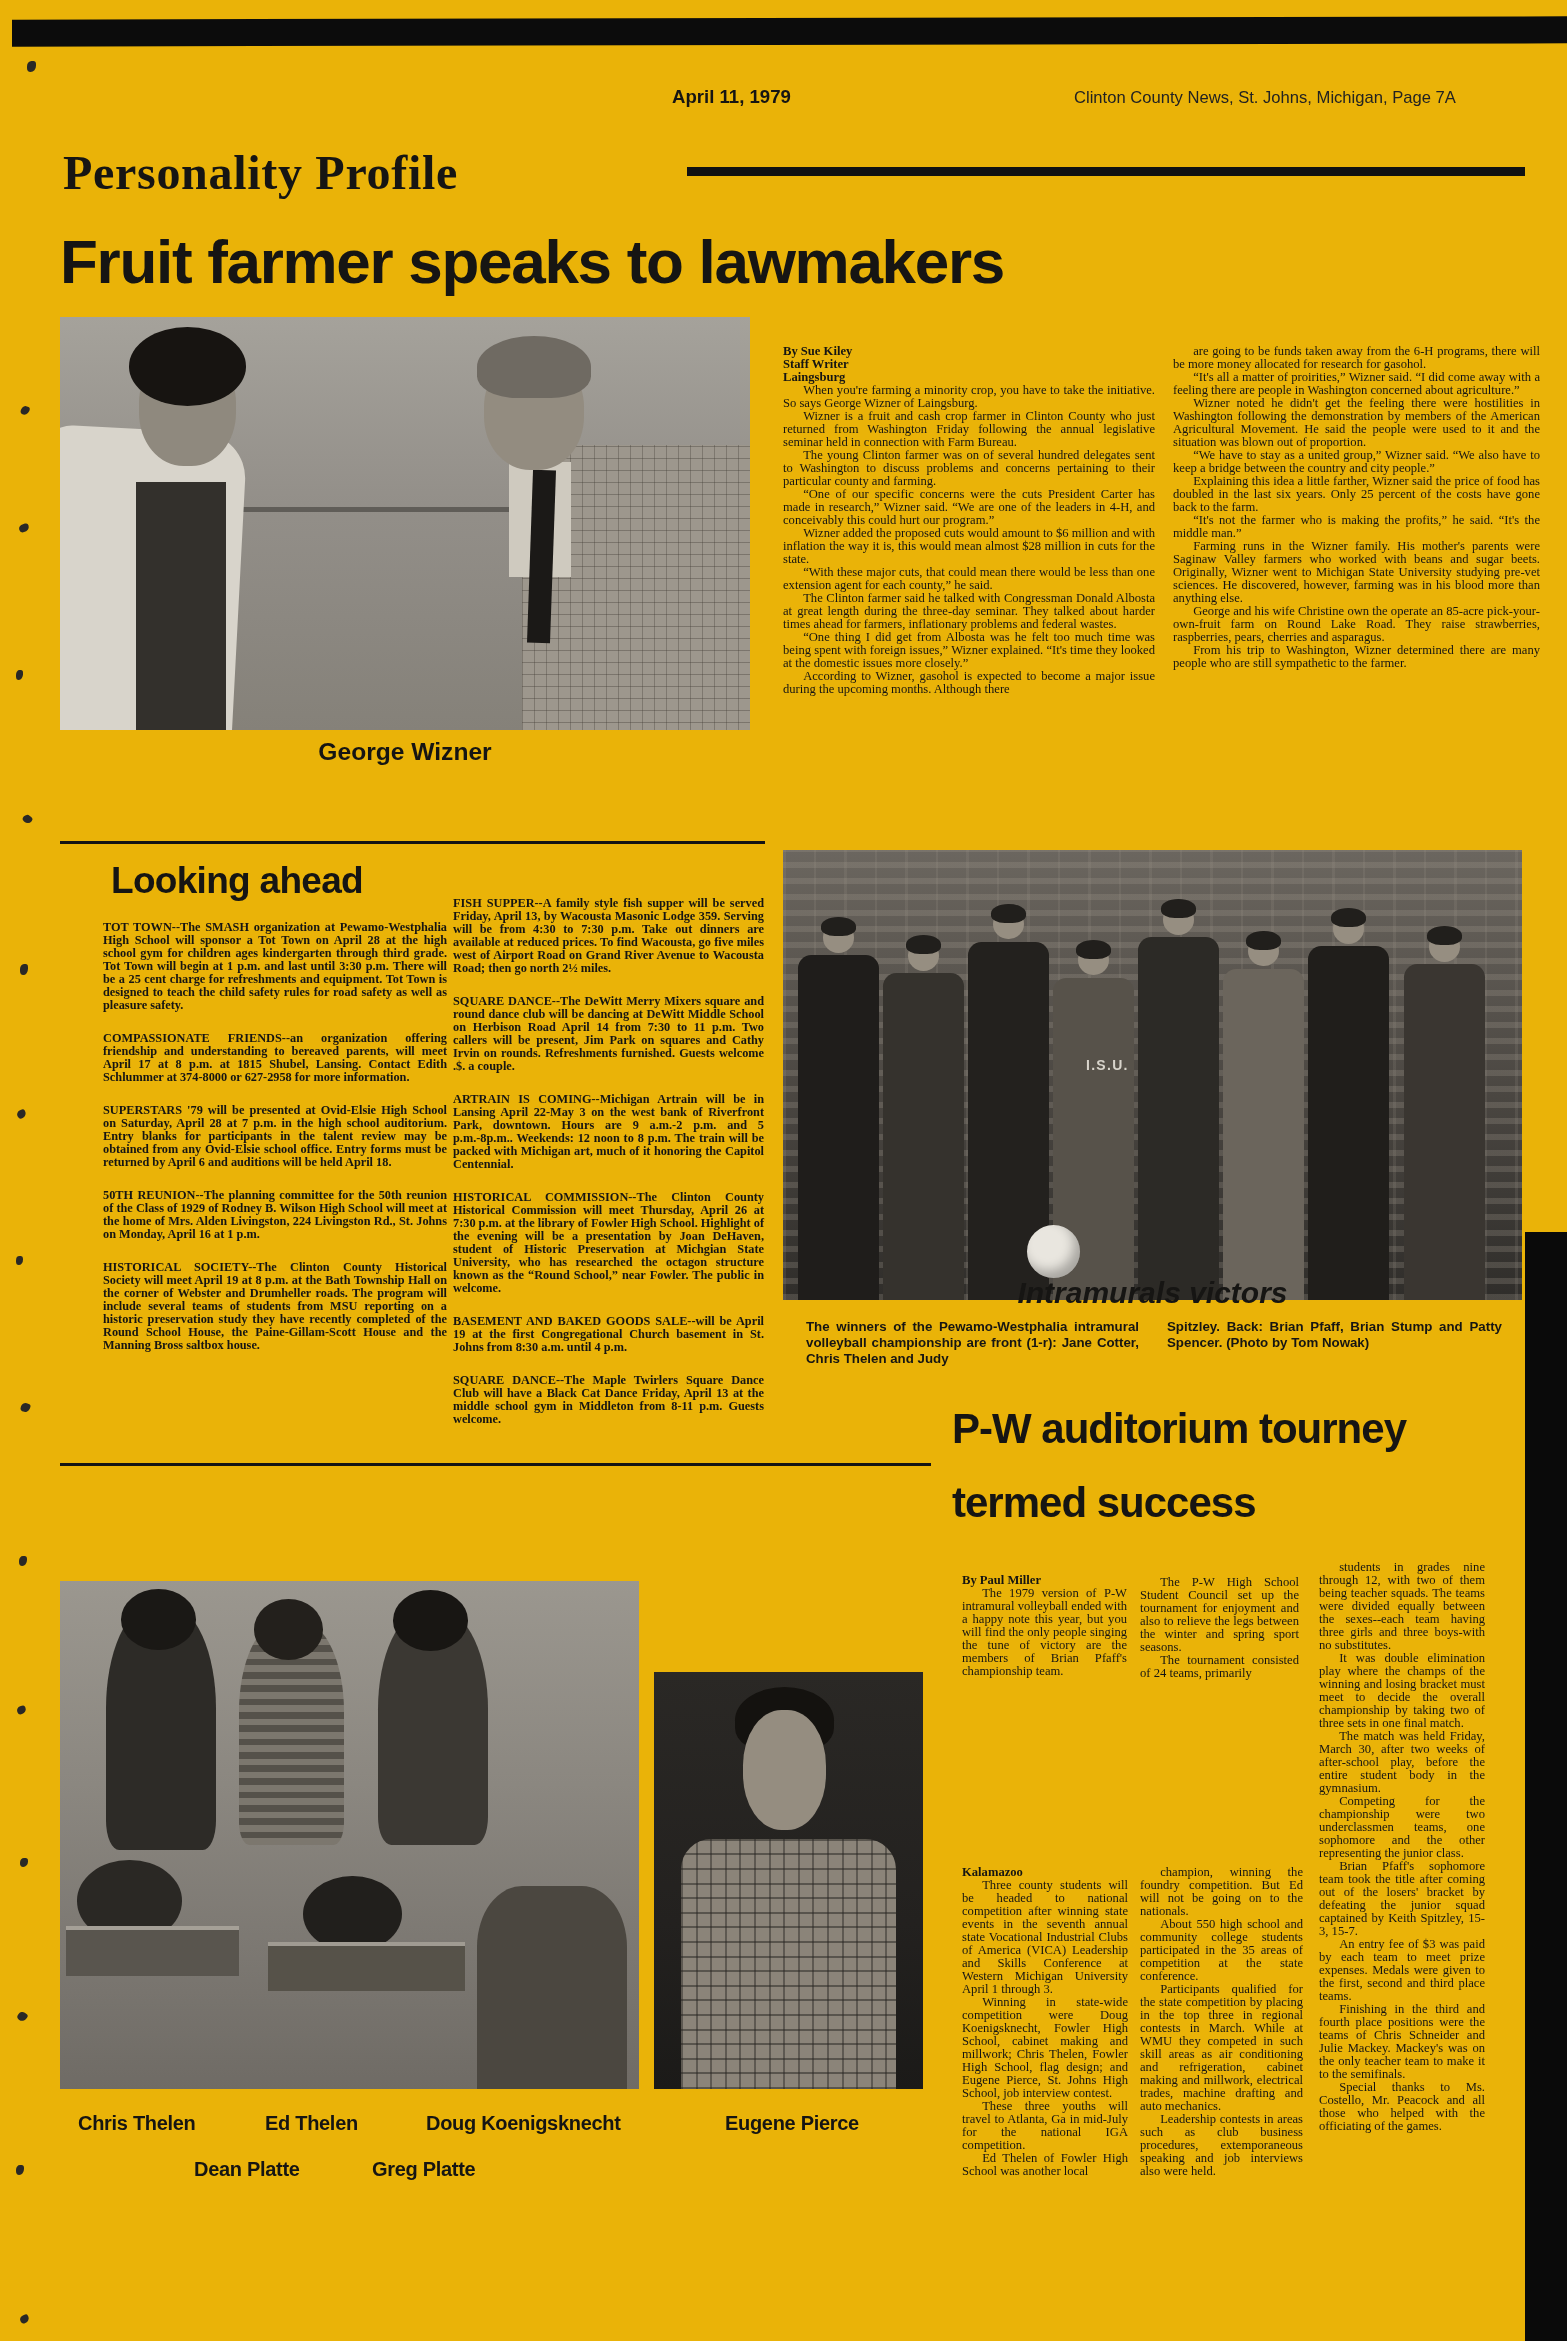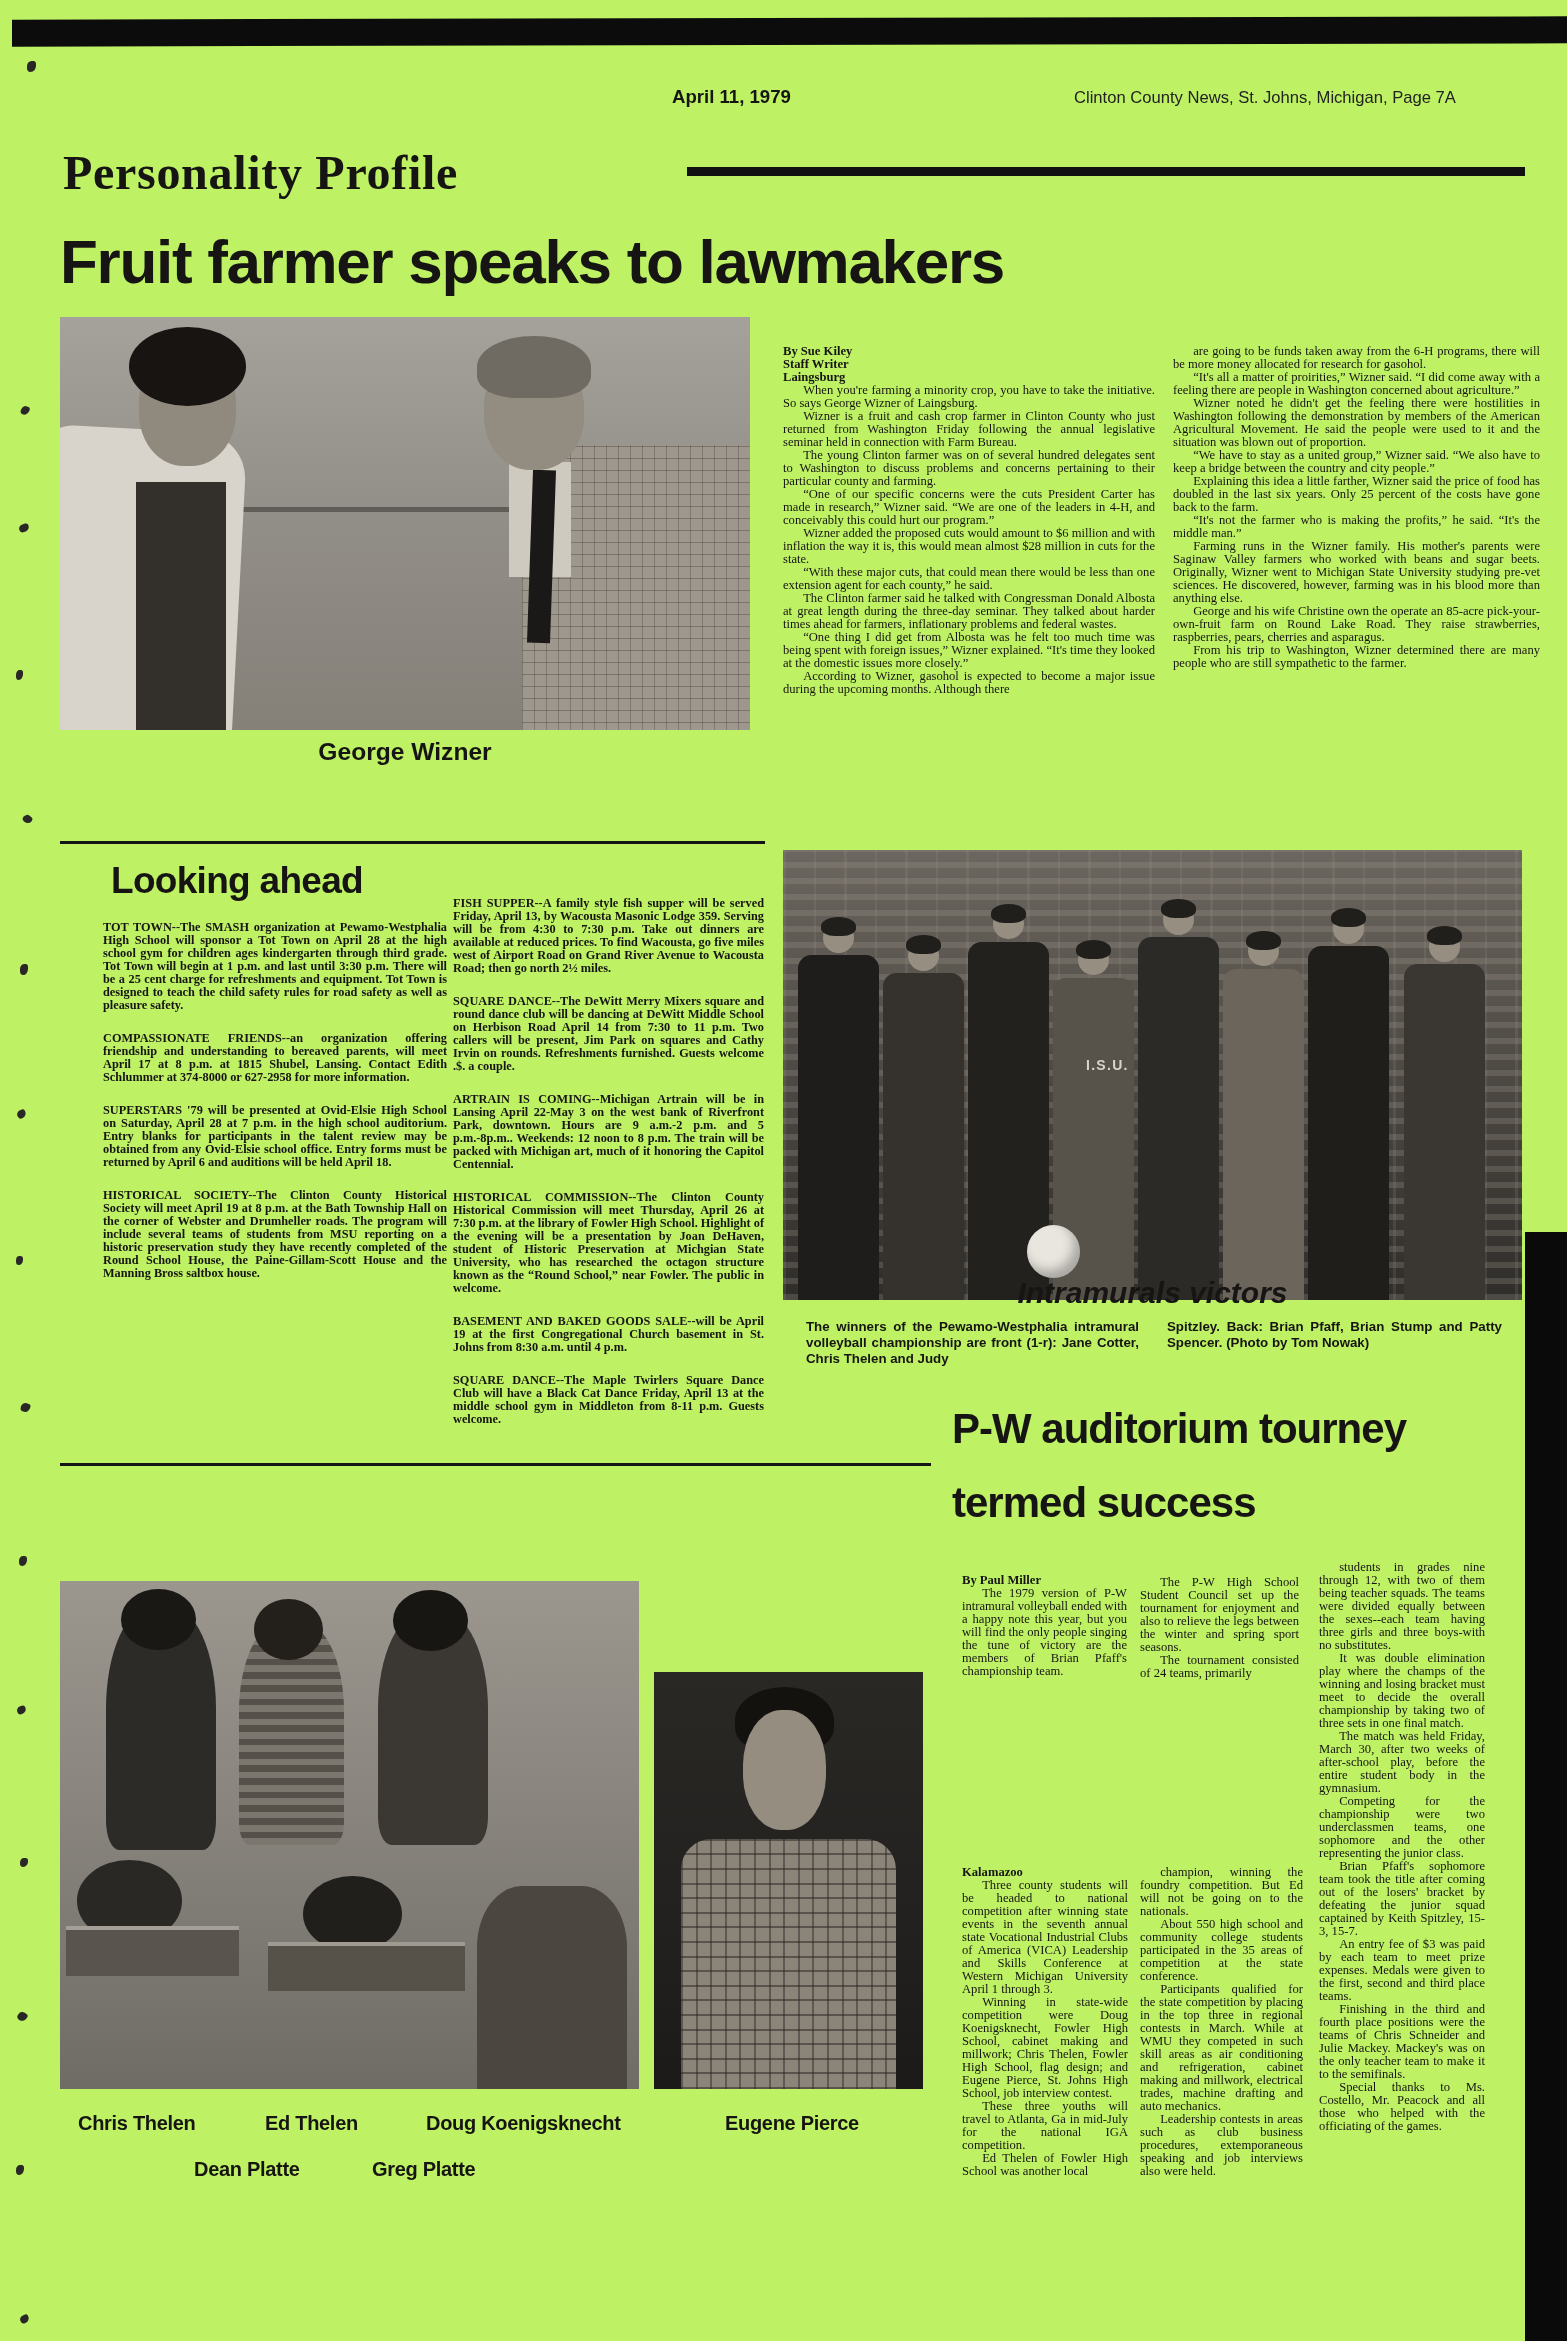--- a/index.html
+++ b/index.html
@@ -1,16 +1,16 @@
 <!DOCTYPE html>
 <html style="font-size:10.6px"><head>
 <meta charset="utf-8">
 <style>
   html,body{margin:0;padding:0;background:#c9c6c0;}
-  .page{position:relative;width:1568px;height:2342px;background:#bef264;
+  .page{position:relative;width:1568px;height:2342px;background:#eab308;
         font-family:"Liberation Serif",serif;color:#161513;overflow:hidden;}
 
   
   .topbar{position:absolute;left:12px;top:18px;width:1556px;height:27px;background:#0c0c0c;transform:rotate(-0.12deg);}
   .rightbar{position:absolute;left:1525px;top:1232px;width:42px;height:1110px;background:#0a0a0a;}
   .ink-mark{position:absolute;background:#2a2826;border-radius:50% 30% 60% 40%;}
 
   
   .hdr-date{position:absolute;left:672px;top:86px;font-family:"Liberation Sans",sans-serif;
             font-weight:bold;font-size:18.6px;}
@@ -162,20 +162,21 @@
     <p>George and his wife Christine own the operate an 85-acre pick-your-own-fruit farm on Round Lake Road. They raise strawberries, raspberries, pears, cherries and asparagus.</p>
     <p>From his trip to Washington, Wizner determined there are many people who are still sympathetic to the farmer.</p>
   </div>
 
   <div class="la-rule"></div>
   <div class="la-title">Looking ahead</div>
   <div class="col la-col" style="left:103px;top:921px;width:344px;">
     <p>TOT TOWN--The SMASH organization at Pewamo-Westphalia High School will sponsor a Tot Town on April 28 at the high school gym for children ages kindergarten through third grade. Tot Town will begin at 1 p.m. and last until 3:30 p.m. There will be a 25 cent charge for refreshments and equipment. Tot Town is designed to teach the child safety rules for road safety as well as pleasure safety.</p>
     <p>COMPASSIONATE FRIENDS--an organization offering friendship and understanding to bereaved parents, will meet April 17 at 8 p.m. at 1815 Shubel, Lansing. Contact Edith Schlummer at 374-8000 or 627-2958 for more information.</p>
     <p>SUPERSTARS '79 will be presented at Ovid-Elsie High School on Saturday, April 28 at 7 p.m. in the high school auditorium. Entry blanks for participants in the talent review may be obtained from any Ovid-Elsie school office. Entry forms must be returned by April 6 and auditions will be held April 18.</p>
+    <p>50TH REUNION--The planning committee for the 50th reunion of the Class of 1929 of Rodney B. Wilson High School will meet at the home of Mrs. Alden Livingston, 224 Livingston Rd., St. Johns on Monday, April 16 at 1 p.m.</p>
     <p>HISTORICAL SOCIETY--The Clinton County Historical Society will meet April 19 at 8 p.m. at the Bath Township Hall on the corner of Webster and Drumheller roads. The program will include several teams of students from MSU reporting on a historic preservation study they have recently completed of the Round School House, the Paine-Gillam-Scott House and the Manning Bross saltbox house.</p>
   </div>
   <div class="col la-col" style="left:453px;top:897px;width:311px;">
     <p>FISH SUPPER--A family style fish supper will be served Friday, April 13, by Wacousta Masonic Lodge 359. Serving will be from 4:30 to 7:30 p.m. Take out dinners are available at reduced prices. To find Wacousta, go five miles west of Airport Road on Grand River Avenue to Wacousta Road; then go north 2½ miles.</p>
     <p>SQUARE DANCE--The DeWitt Merry Mixers square and round dance club will be dancing at DeWitt Middle School on Herbison Road April 14 from 7:30 to 11 p.m. Two callers will be present, Jim Park on squares and Cathy Irvin on rounds. Refreshments furnished. Guests welcome .$. a couple.</p>
     <p>ARTRAIN IS COMING--Michigan Artrain will be in Lansing April 22-May 3 on the west bank of Riverfront Park, downtown. Hours are 9 a.m.-2 p.m. and 5 p.m.-8p.m.. Weekends: 12 noon to 8 p.m. The train will be packed with Michigan art, much of it honoring the Capitol Centennial.</p>
     <p>HISTORICAL COMMISSION--The Clinton County Historical Commission will meet Thursday, April 26 at 7:30 p.m. at the library of Fowler High School. Highlight of the evening will be a presentation by Joan DeHaven, student of Historic Preservation at Michgian State University, who has researched the octagon structure known as the “Round School,” near Fowler. The public in welcome.</p>
     <p>BASEMENT AND BAKED GOODS SALE--will be April 19 at the first Congregational Church basement in St. Johns from 8:30 a.m. until 4 p.m.</p>
     <p>SQUARE DANCE--The Maple Twirlers Square Dance Club will have a Black Cat Dance Friday, April 13 at the middle school gym in Middleton from 8-11 p.m. Guests welcome.</p>
   </div>

